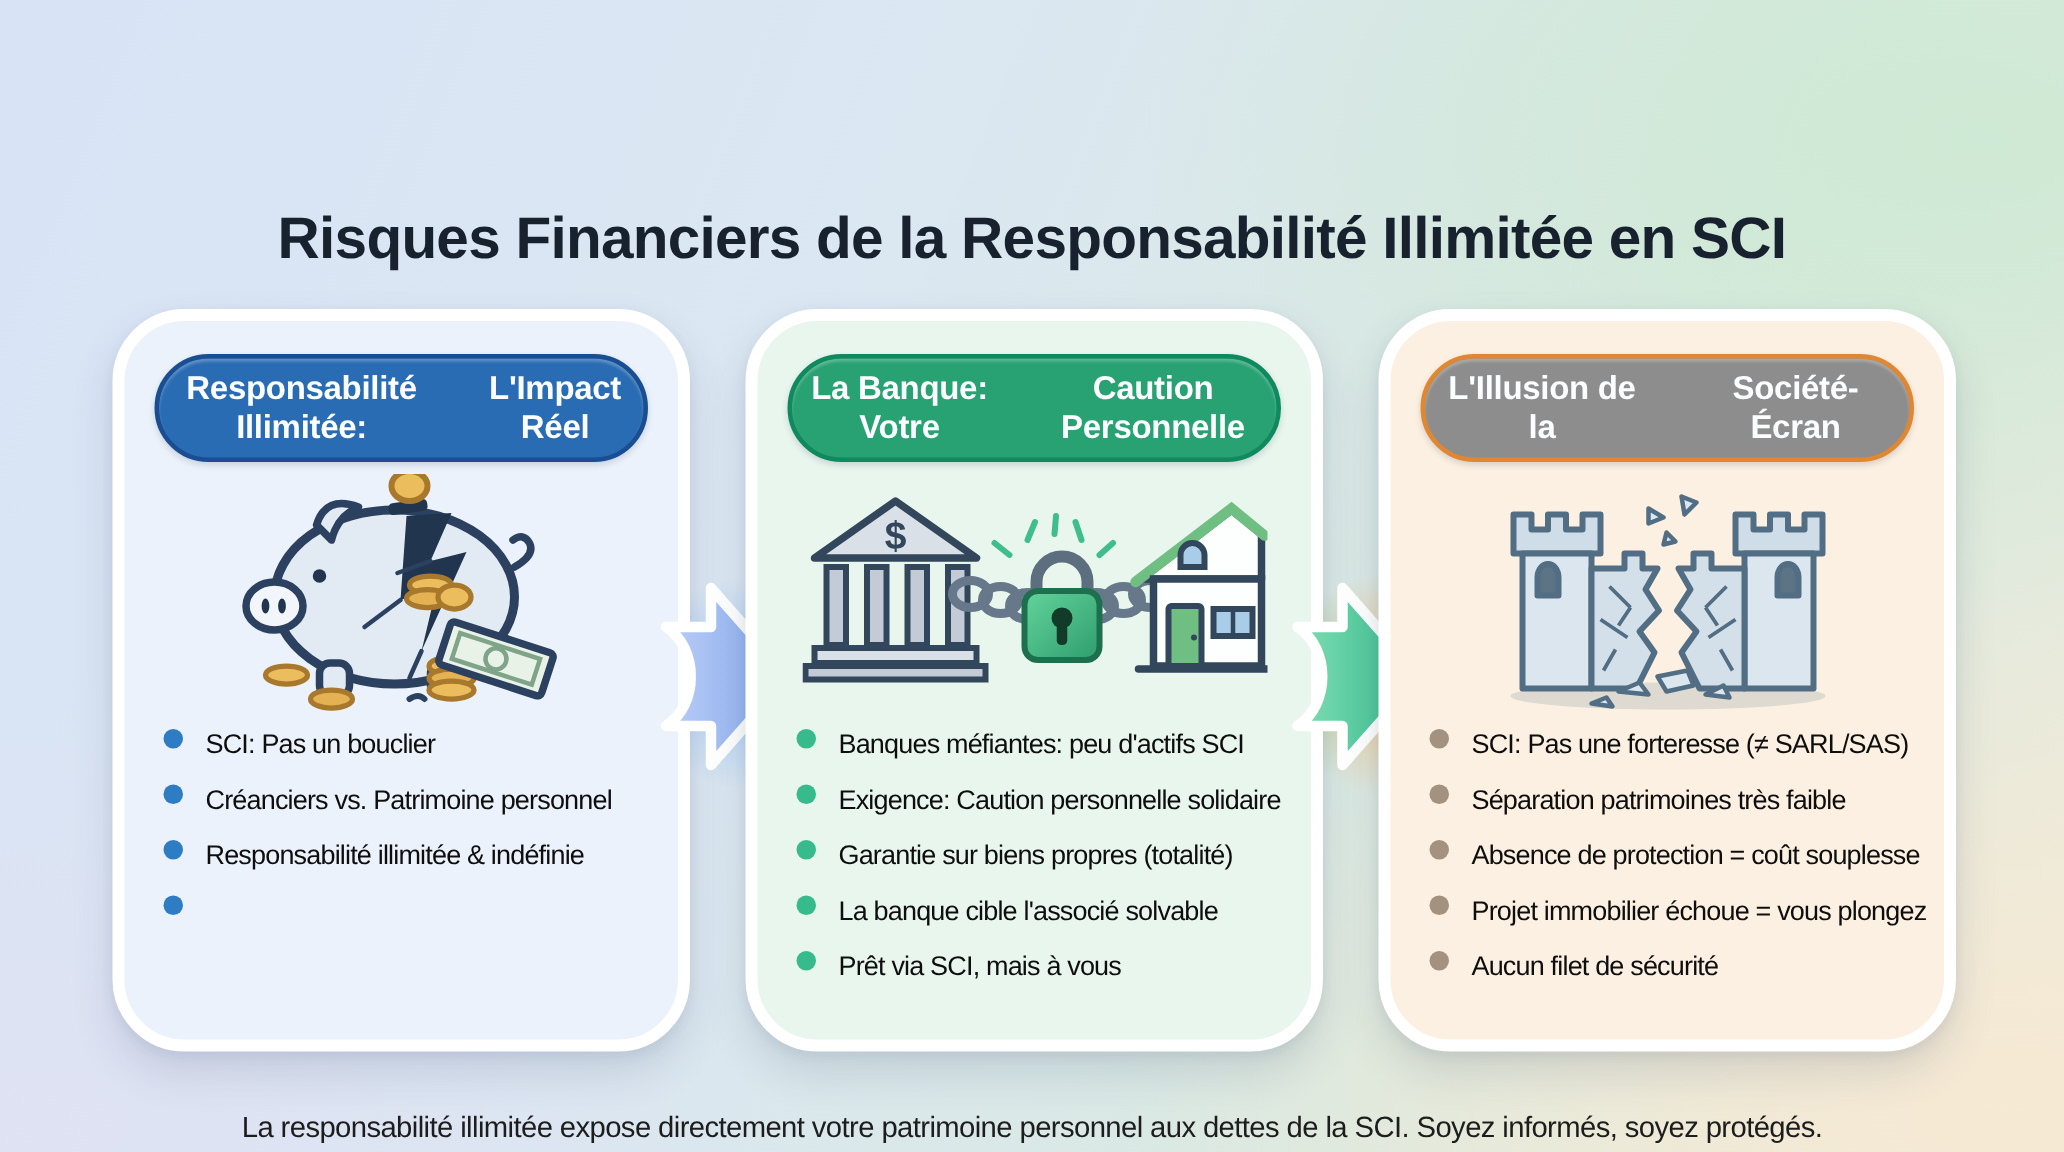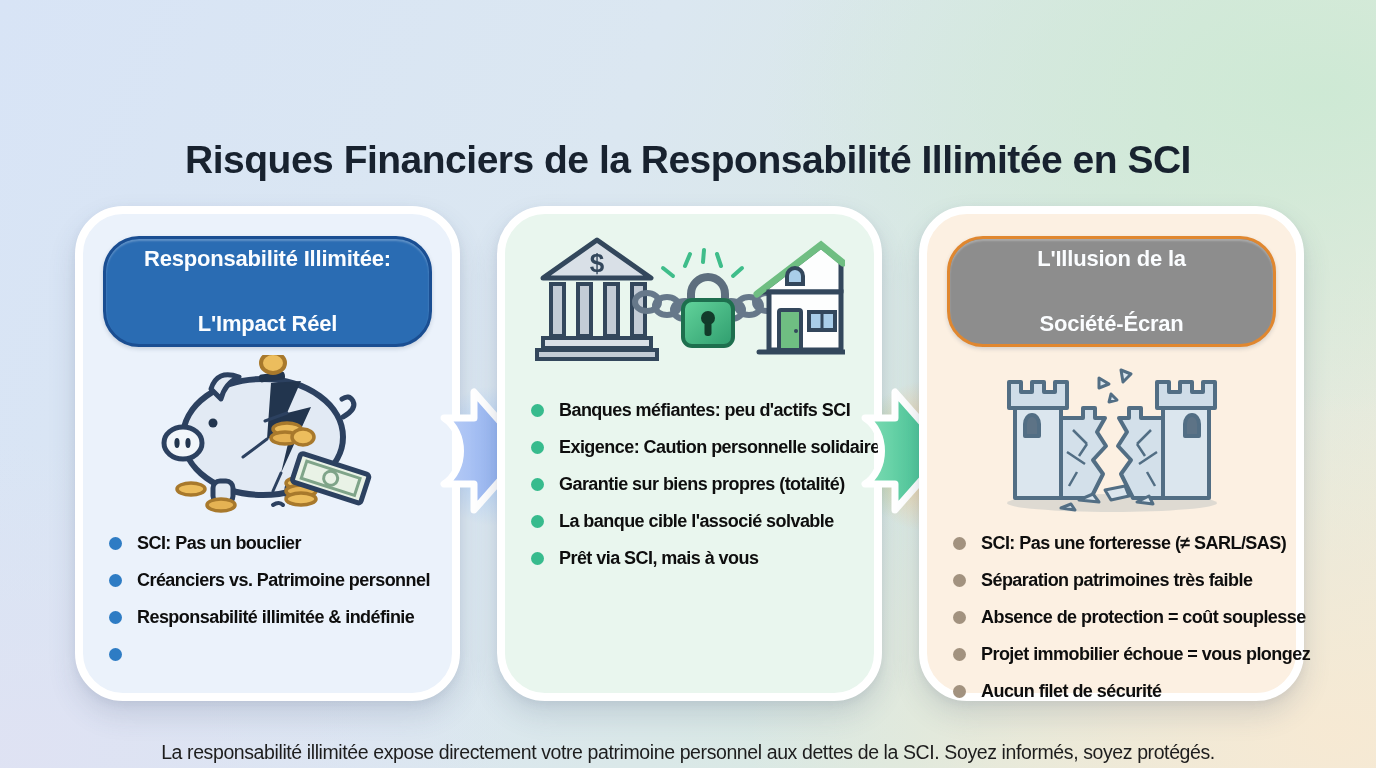--- a/index.html
+++ b/index.html
@@ -42,35 +42,35 @@
   }
   .card-1 { left: 75px; }
   .card-2 { left: 497px; }
   .card-3 { left: 919px; }
 
   .pill {
     margin: 22px auto 0; width: calc(100% - 40px); min-height: 58px;
     box-sizing: border-box; padding: 7px 12px;
     border-radius: 36px; border: 3px solid var(--pill-border, #333);
     background: var(--pill-bg, #666);
-    display: flex; flex-direction: column; align-items: center; justify-content: center;
+    display: flex; flex-direction: row; align-items: center; justify-content: center;
     color: #fbfdff; font-weight: bold; font-size: 22px; line-height: 1.18;
     letter-spacing: -0.2px; text-align: center;
     box-shadow: inset 0 2px 2px rgba(255,255,255,0.25), 0 2px 4px rgba(40,60,90,0.18);
     gap: 39px;
   }
 
   .icon-area {
     height: 170px; display: flex; align-items: center; justify-content: center;
     margin-top: 6px;
   }
 
   ul.bullets { list-style: none; margin: 2px 0 0; padding: 0 8px 0 26px; }
   ul.bullets li {
-    display: flex; align-items: center; height: 37px; white-space: nowrap; font-weight: bold;
+    display: flex; height: 37px; white-space: nowrap;
   }
   .dot {
     flex: 0 0 auto; width: 13px; height: 13px; border-radius: 50%;
     background: var(--accent, #888); margin-right: 15px;
   }
   .bullet-text { font-size: 18px; color: #0e0e0e; letter-spacing: -0.55px; }
 
   .arrow-wrap { position: absolute; top: 352px; width: 96px; height: 126px; }
   .arrow-1 { left: 436px; }
   .arrow-2 { left: 857px; }
@@ -164,20 +164,24 @@
         <linearGradient id="agBlue" x1="0" y1="0" x2="1" y2="0">
           <stop offset="0" stop-color="#b9cdf6"></stop>
             <stop offset="1" stop-color="#86aaf0"></stop>
         </linearGradient>
       </defs>
       <path d="M8,30 C30,44 30,82 8,96 L38,96 L38,122 L90,63 L38,4 L38,30 Z" fill="url(#agBlue)" stroke="#ffffff" stroke-width="7" stroke-linejoin="round"></path>
     </svg>
   </div>
 
   <div class="card card-2" style="--card-bg: #e9f6ee; --pill-bg: #28a173; --pill-border: #0f8a5f; --accent: #37bb8d;">
+    <div class="pill">
+      <span>La Banque: Votre</span>
+      <span>Caution Personnelle</span>
+    </div>
     <div class="icon-area">
       <svg width="310" height="150" viewBox="0 0 310 150">
         <defs>
           <linearGradient id="lockG" x1="0" y1="0" x2="1" y2="1">
             <stop offset="0" stop-color="#63d49c"></stop>
               <stop offset="1" stop-color="#2f9d6e"></stop>
           </linearGradient>
         </defs>
 
         <g>

